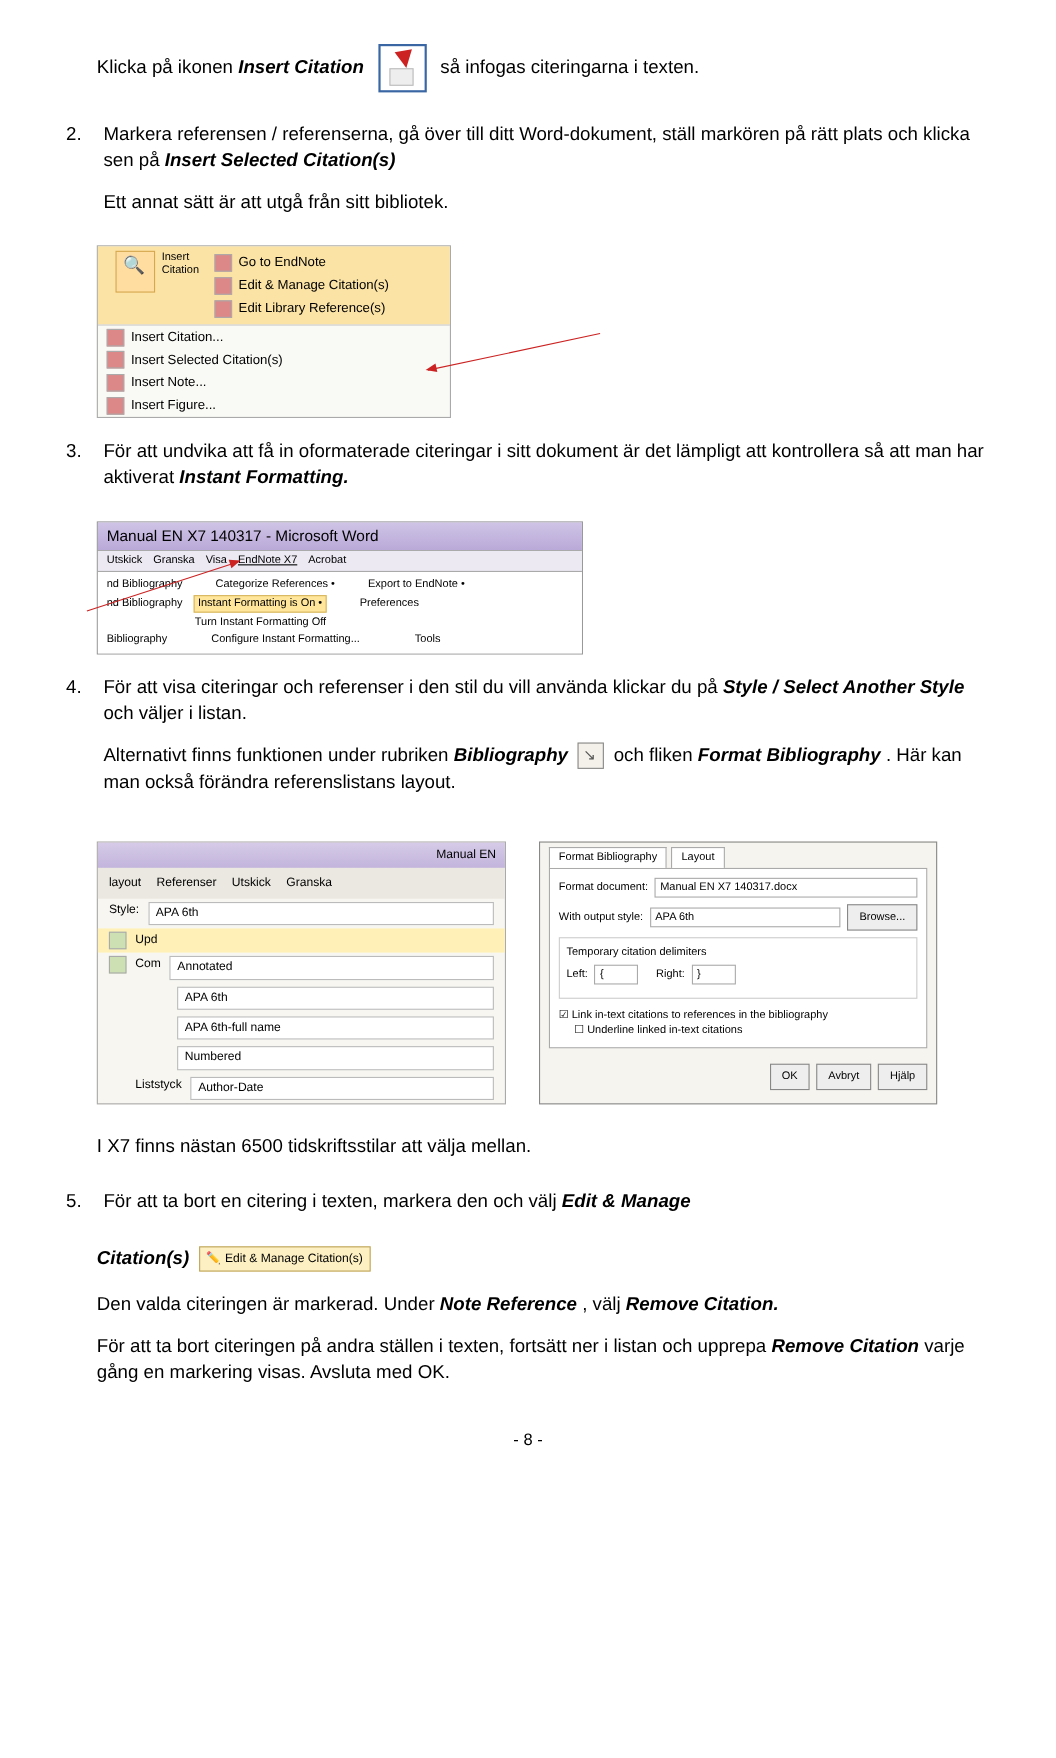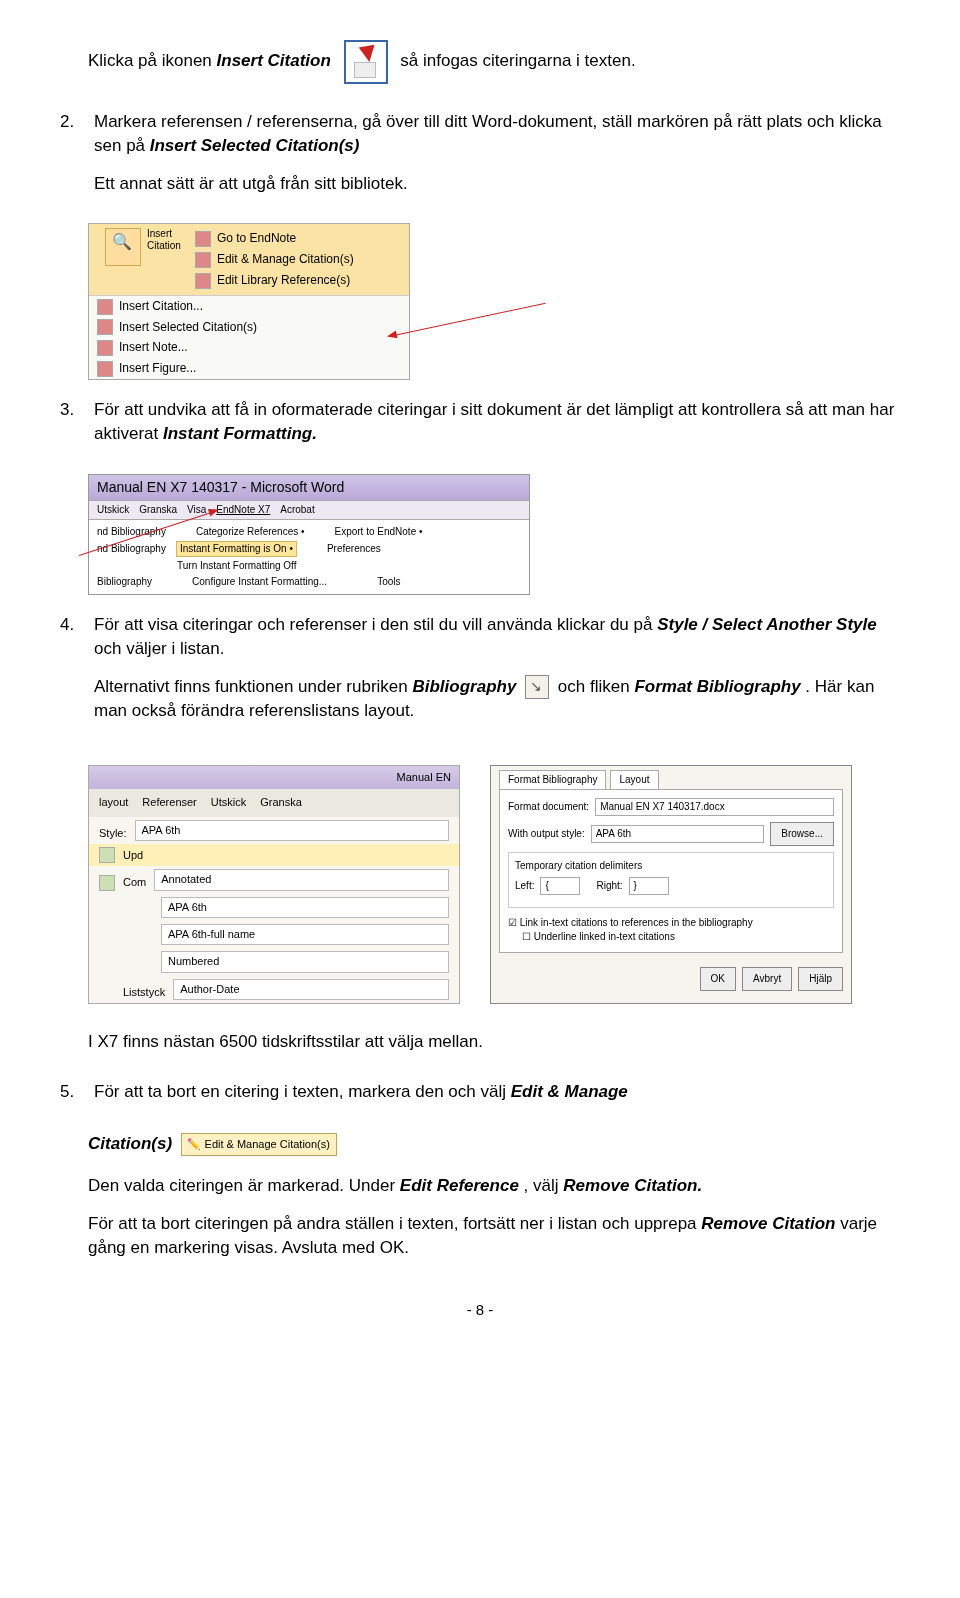--- a/index.html
+++ b/index.html
@@ -82,21 +82,21 @@
   .dialogarrow-icon {
     display:inline-block;width:22px;height:22px;border:1px solid #888;margin:0 4px;vertical-align:middle;
     background:#f3f1e9;position:relative;
   }
   .dialogarrow-icon::after{
     content:"↘"; position:absolute; font-size:14px;left:4px;top:1px;color:#555;
   }
   .twin-shot { display:flex; gap:30px; margin:28px 0 26px 28px; flex-wrap:wrap;}
   .style-shot{border:1px solid #aaa;width:370px;background:#f7f6f1;font-size:11px;}
   .style-shot .tabs{display:flex;gap:14px;padding:6px 10px;background:#eae8e0;}
-  .style-shot .row{display:flex;align-items:flex-end;gap:8px;padding:3px 10px;}
+  .style-shot .row{display:flex;align-items:flex-start;gap:8px;padding:3px 10px;}
   .style-shot .ico2{width:14px;height:14px;background:#cde0b4;border:1px solid #aaa;}
   .style-shot .wide{flex:1;padding:2px 6px;background:#fff;border:1px solid #bbb;}
   .style-shot .hl{background:#fff0b8;}
   .cfg-shot{border:1px solid #888;width:360px;background:#f6f4ee;font-size:10px;}
   .cfg-shot .titlebar{background:linear-gradient(#d6cbe7,#c2b4dc);padding:4px 8px;display:flex;justify-content:space-between;}
   .cfg-shot .titlebar .x{border:1px solid #aaa;background:#fff;padding:0 4px;font-size:10px;}
   .cfg-shot .tabs{display:flex;gap:4px;padding:4px 8px 0 8px;}
   .cfg-shot .tabs span{border:1px solid #aaa;border-bottom:none;padding:2px 8px;background:#fff;}
   .cfg-shot .body{border:1px solid #aaa;margin:0 8px 8px 8px;padding:8px;background:#fff;}
   .cfg-shot .field{display:flex;align-items:center;gap:6px;margin-bottom:6px;}
@@ -323,21 +323,21 @@
     </p>
   </div>
 </div>
 <p class="indent">
   <span class="bold italic">Citation(s)</span>
   <span class="emc-btn">Edit &amp; Manage Citation(s)</span>
 </p>
 
 <p class="indent" style="margin-top:18px">
   <span>Den valda citeringen är markerad. Under </span>
-  <span class="bold italic">Edit Reference</span>
+  <span class="bold italic">Note Reference</span>
   <span>, välj </span>
   <span class="bold italic">Remove Citation.</span>
 </p>
 <p class="indent">
   <span>För att ta bort citeringen på andra ställen i texten, fortsätt ner i listan och upprepa </span>
   <span class="bold italic">Remove Citation</span>
   <span> varje gång en markering visas. Avsluta med OK.</span>
 </p>
 
 <div class="page-num">- 8 -</div>

